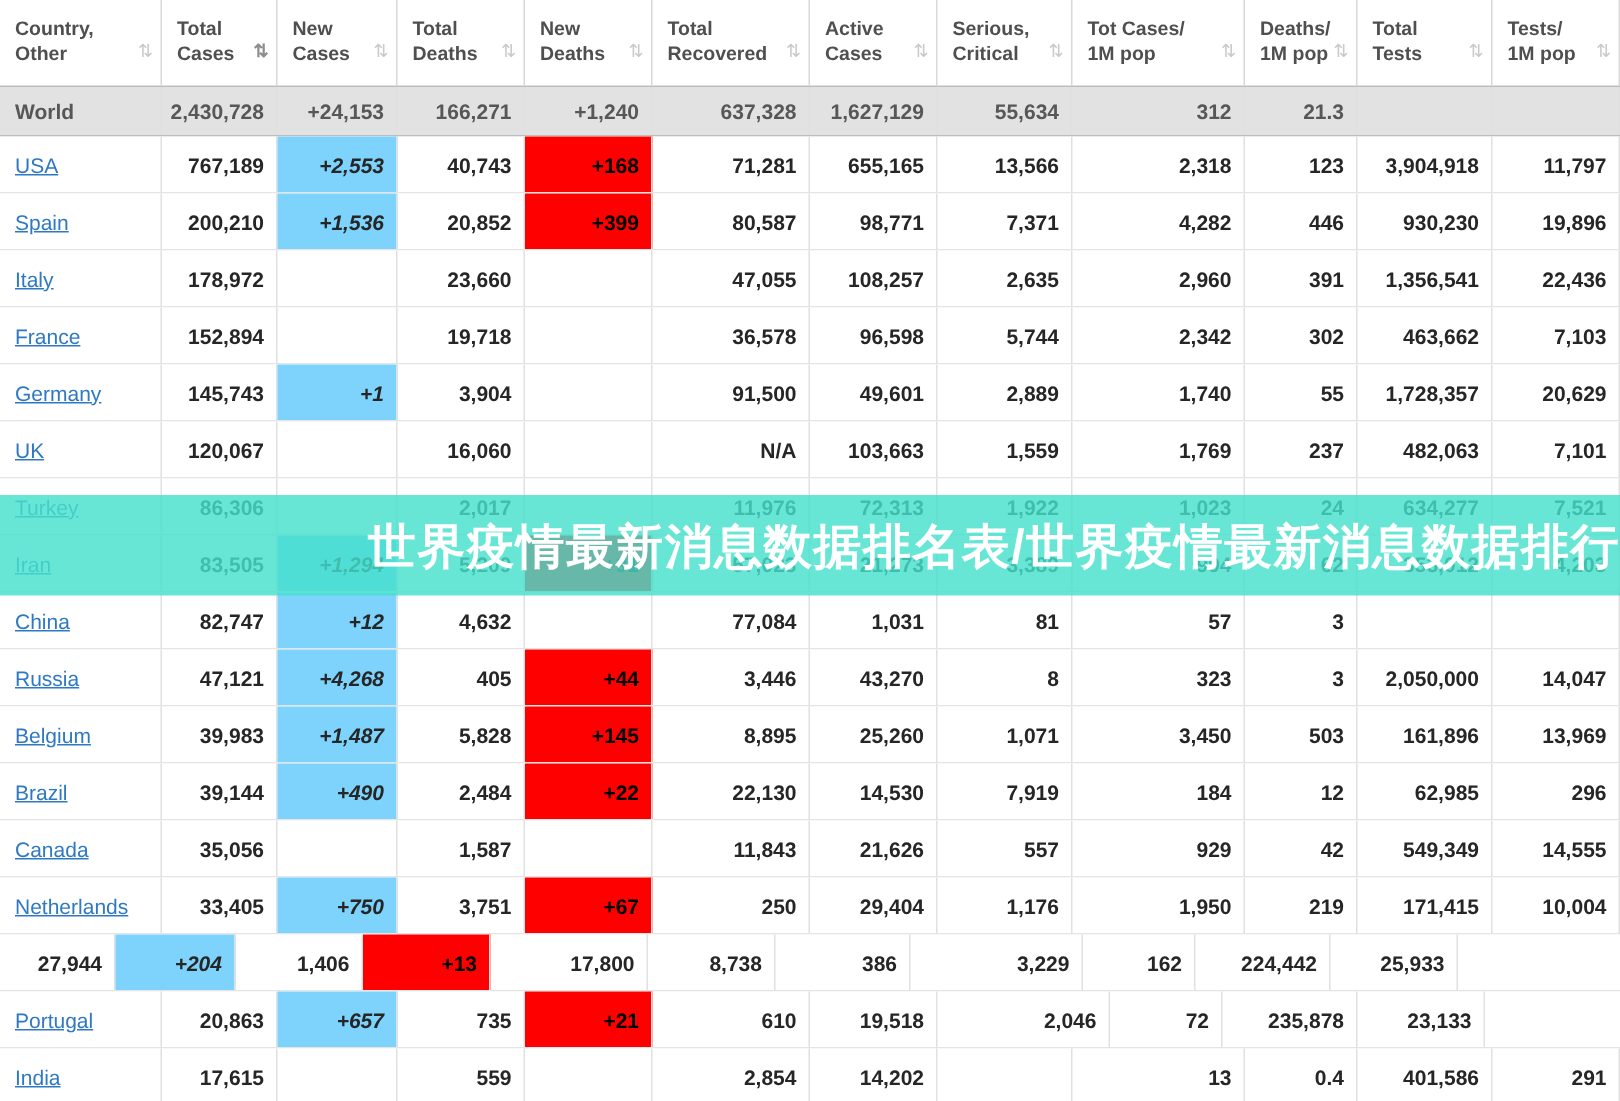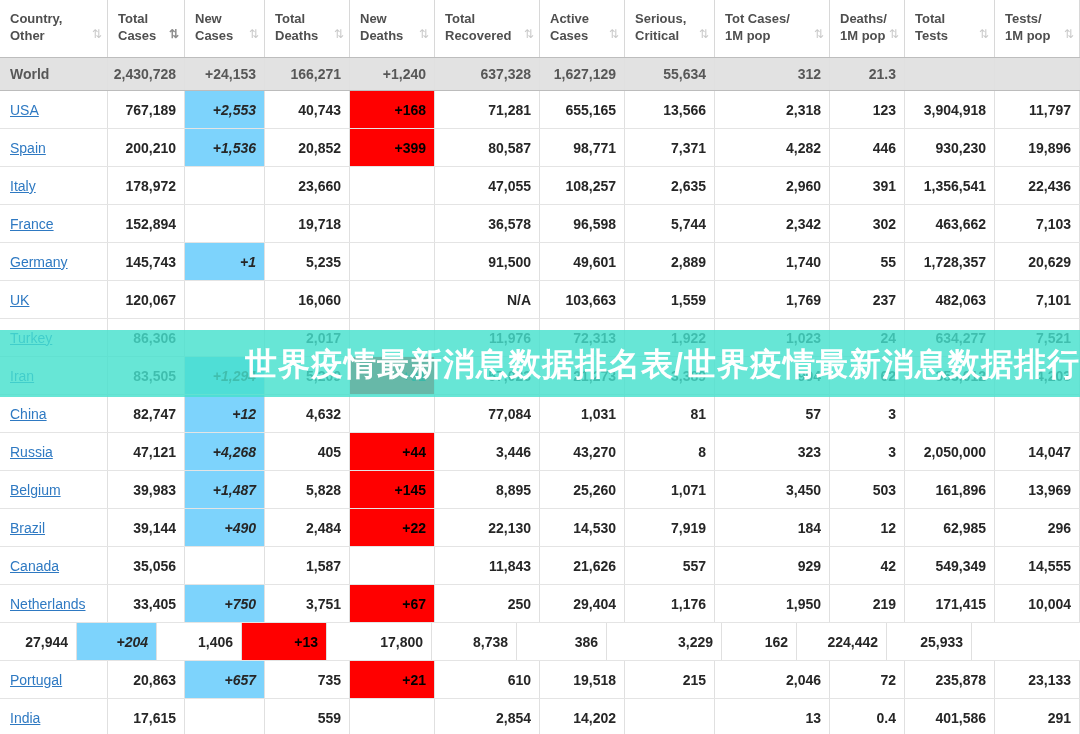--- a/index.html
+++ b/index.html
@@ -202,21 +202,21 @@
           <div class="cell col-9">302</div>
           <div class="cell col-10">463,662</div>
           <div class="cell col-11">7,103</div>
         </div>
         <div class="row">
           <div class="cell col-0 country">
             <span class="country-link">Germany</span>
           </div>
           <div class="cell col-1">145,743</div>
           <div class="cell col-2 hl-yellow">+1</div>
-          <div class="cell col-3">5,235</div>
+          <div class="cell col-3">3,904</div>
           <div class="cell col-4"></div>
           <div class="cell col-5">91,500</div>
           <div class="cell col-6">49,601</div>
           <div class="cell col-7">2,889</div>
           <div class="cell col-8">1,740</div>
           <div class="cell col-9">55</div>
           <div class="cell col-10">1,728,357</div>
           <div class="cell col-11">20,629</div>
         </div>
         <div class="row">
@@ -379,21 +379,20 @@
         <div class="row">
           <div class="cell col-0 country">
             <span class="country-link">Portugal</span>
           </div>
           <div class="cell col-1">20,863</div>
           <div class="cell col-2 hl-yellow">+657</div>
           <div class="cell col-3">735</div>
           <div class="cell col-4 hl-red">+21</div>
           <div class="cell col-5">610</div>
           <div class="cell col-6">19,518</div>
-          <div class="cell col-7">215</div>
           <div class="cell col-8">2,046</div>
           <div class="cell col-9">72</div>
           <div class="cell col-10">235,878</div>
           <div class="cell col-11">23,133</div>
         </div>
         <div class="row">
           <div class="cell col-0 country">
             <span class="country-link">India</span>
           </div>
           <div class="cell col-1">17,615</div>

